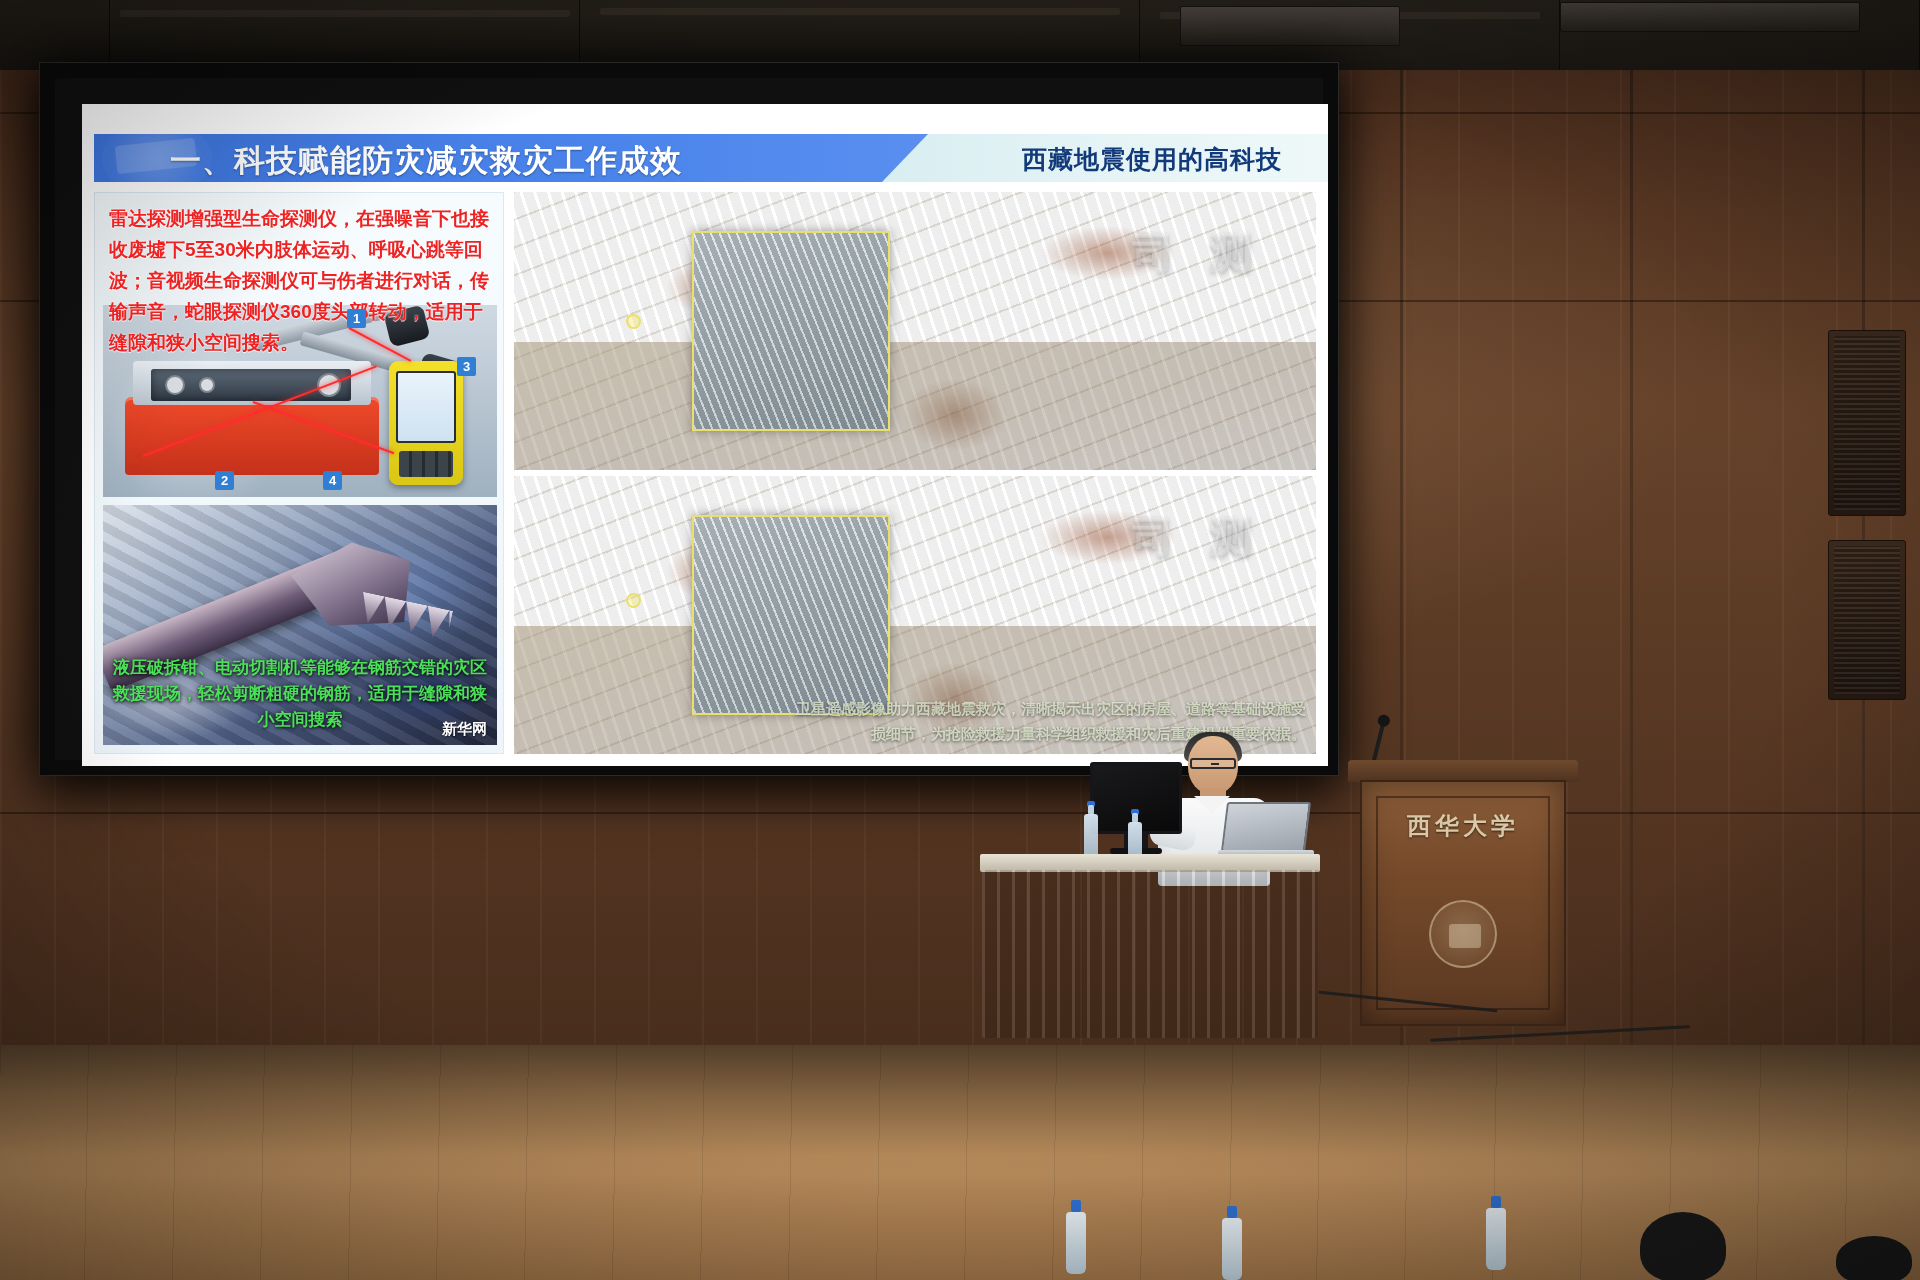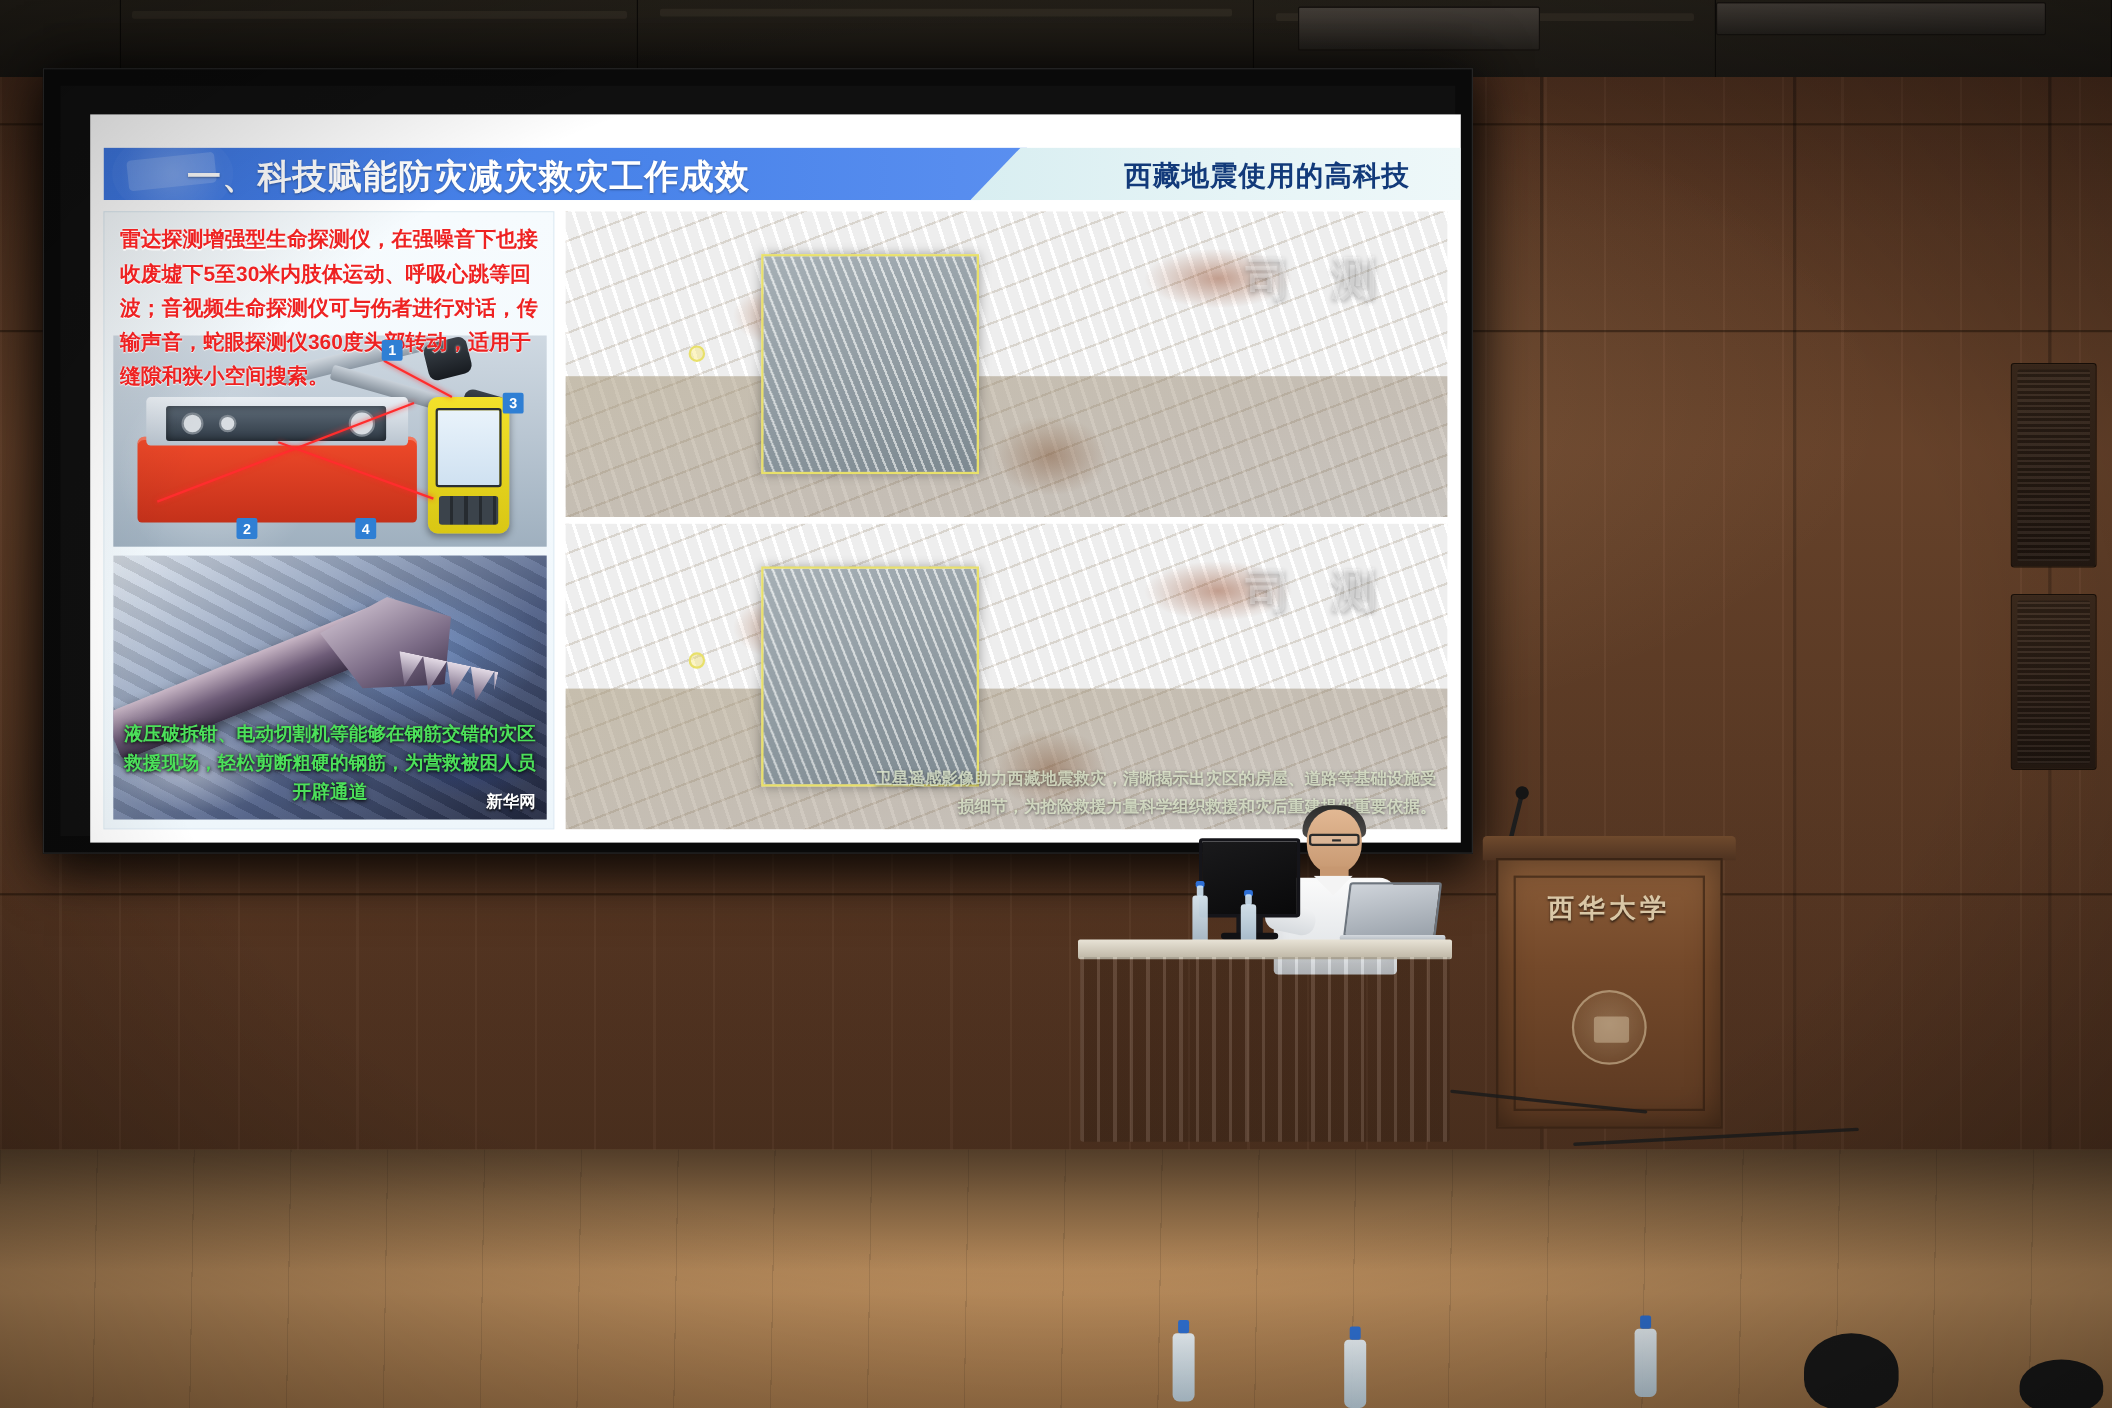--- a/index.html
+++ b/index.html
@@ -559,21 +559,21 @@
           <div class="callout" style="left:362px;top:164px;">3</div>
           <div class="callout" style="left:228px;top:278px;">4</div>
 
           <div class="red-text">雷达探测增强型生命探测仪，在强噪音下也接收废墟下5至30米内肢体运动、呼吸心跳等回波；音视频生命探测仪可与伤者进行对话，传输声音，蛇眼探测仪360度头部转动，适用于缝隙和狭小空间搜索。</div>
 
           <div class="photo-cutter">
             <div class="rubble"></div>
             <div class="excavator-arm"></div>
             <div class="excavator-claw"></div>
             <div class="claw-teeth"></div>
-            <div class="green-text">液压破拆钳、电动切割机等能够在钢筋交错的灾区救援现场，轻松剪断粗硬的钢筋，为营救被困人员开辟通道</div>
+            <div class="green-text">液压破拆钳、电动切割机等能够在钢筋交错的灾区救援现场，轻松剪断粗硬的钢筋，适用于缝隙和狭小空间搜索</div>
             <div class="xinhua-badge">新华网</div>
           </div>
         </div>
 
         <div class="right-col">
 
           <div class="sat">
             <div class="sat-fields"></div>
             <div class="sat-rust"></div>
             <div class="sat-ridge"></div>

